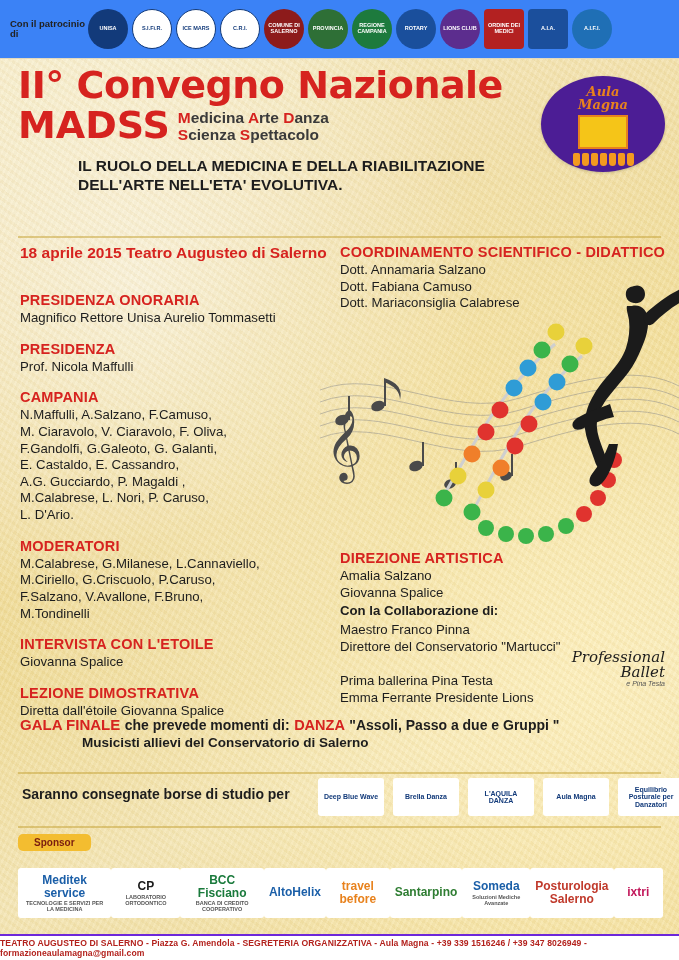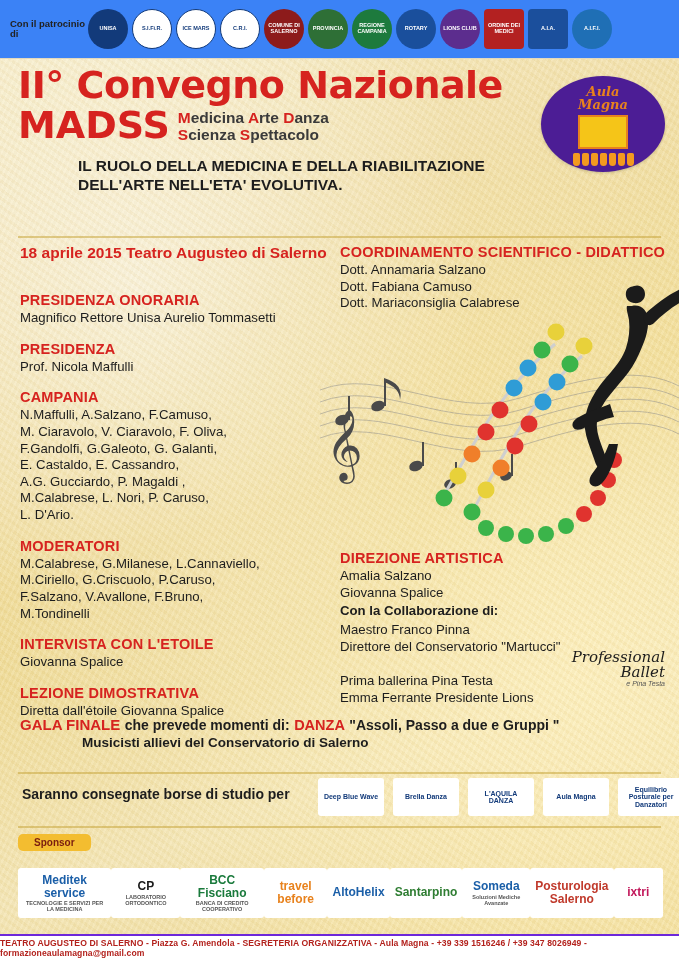--- a/index.html
+++ b/index.html
@@ -382,25 +382,25 @@
       <div style="font-size: 5.5px; color: rgb(85, 85, 85);">TECNOLOGIE E SERVIZI PER LA MEDICINA</div>
     </div>
     <div class="slogo" style="width: 84px; height: 44px; color: rgb(26, 26, 26); flex-direction: column;">
       <div style="font-size: 12px;">CP</div>
       <div style="font-size: 5.5px; color: rgb(85, 85, 85);">LABORATORIO ORTODONTICO</div>
     </div>
     <div class="slogo" style="width: 104px; height: 44px; color: rgb(26, 122, 60); flex-direction: column;">
       <div style="font-size: 12px;">BCC Fisciano</div>
       <div style="font-size: 5.5px; color: rgb(85, 85, 85);">BANCA DI CREDITO COOPERATIVO</div>
     </div>
+    <div class="slogo" style="width: 74px; height: 44px; color: rgb(27, 95, 168); flex-direction: column;">
+      <div style="font-size: 12px;">AltoHelix</div>
+    </div>
     <div class="slogo" style="width: 76px; height: 44px; color: rgb(232, 130, 29); flex-direction: column;">
       <div style="font-size: 12px;">travel before</div>
-    </div>
-    <div class="slogo" style="width: 74px; height: 44px; color: rgb(27, 95, 168); flex-direction: column;">
-      <div style="font-size: 12px;">AltoHelix</div>
     </div>
     <div class="slogo" style="width: 78px; height: 44px; color: rgb(46, 125, 50); flex-direction: column;">
       <div style="font-size: 12px;">Santarpino</div>
     </div>
     <div class="slogo" style="width: 82px; height: 44px; color: rgb(27, 95, 168); flex-direction: column;">
       <div style="font-size: 12px;">Someda</div>
       <div style="font-size: 5.5px; color: rgb(85, 85, 85);">Soluzioni Mediche Avanzate</div>
     </div>
     <div class="slogo" style="width: 86px; height: 44px; color: rgb(192, 57, 43); flex-direction: column;">
       <div style="font-size: 12px;">Posturologia Salerno</div>

